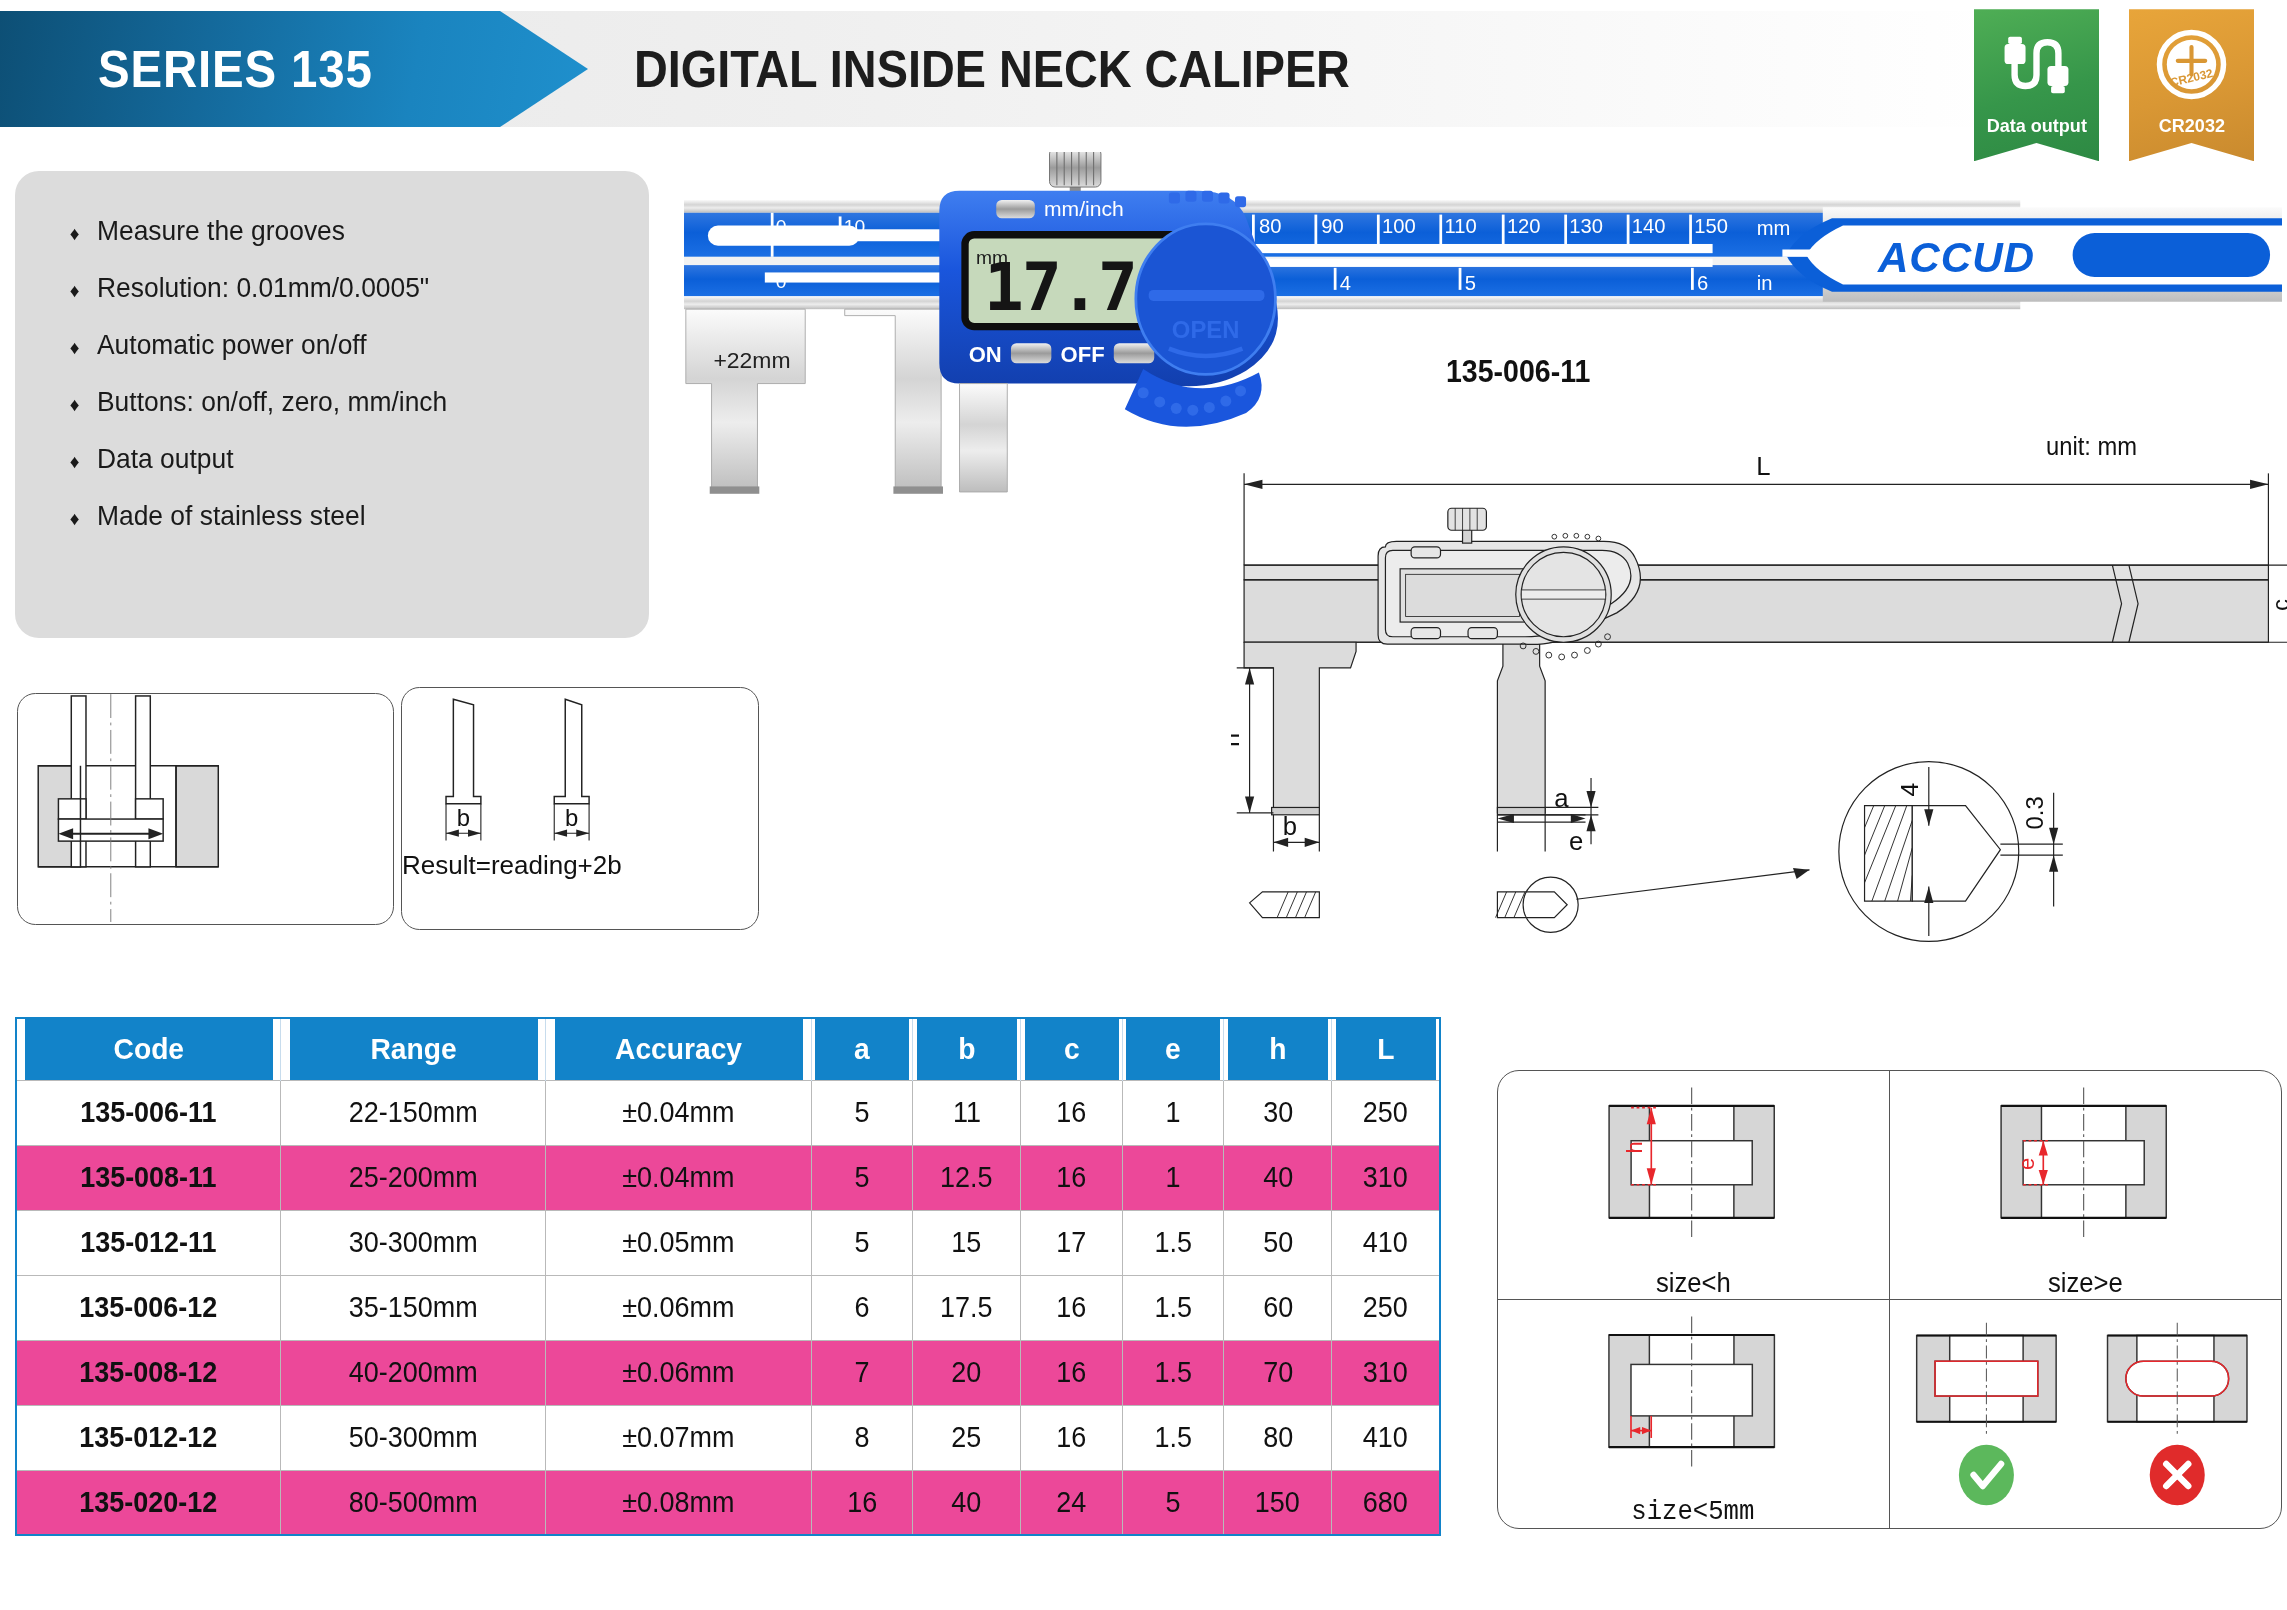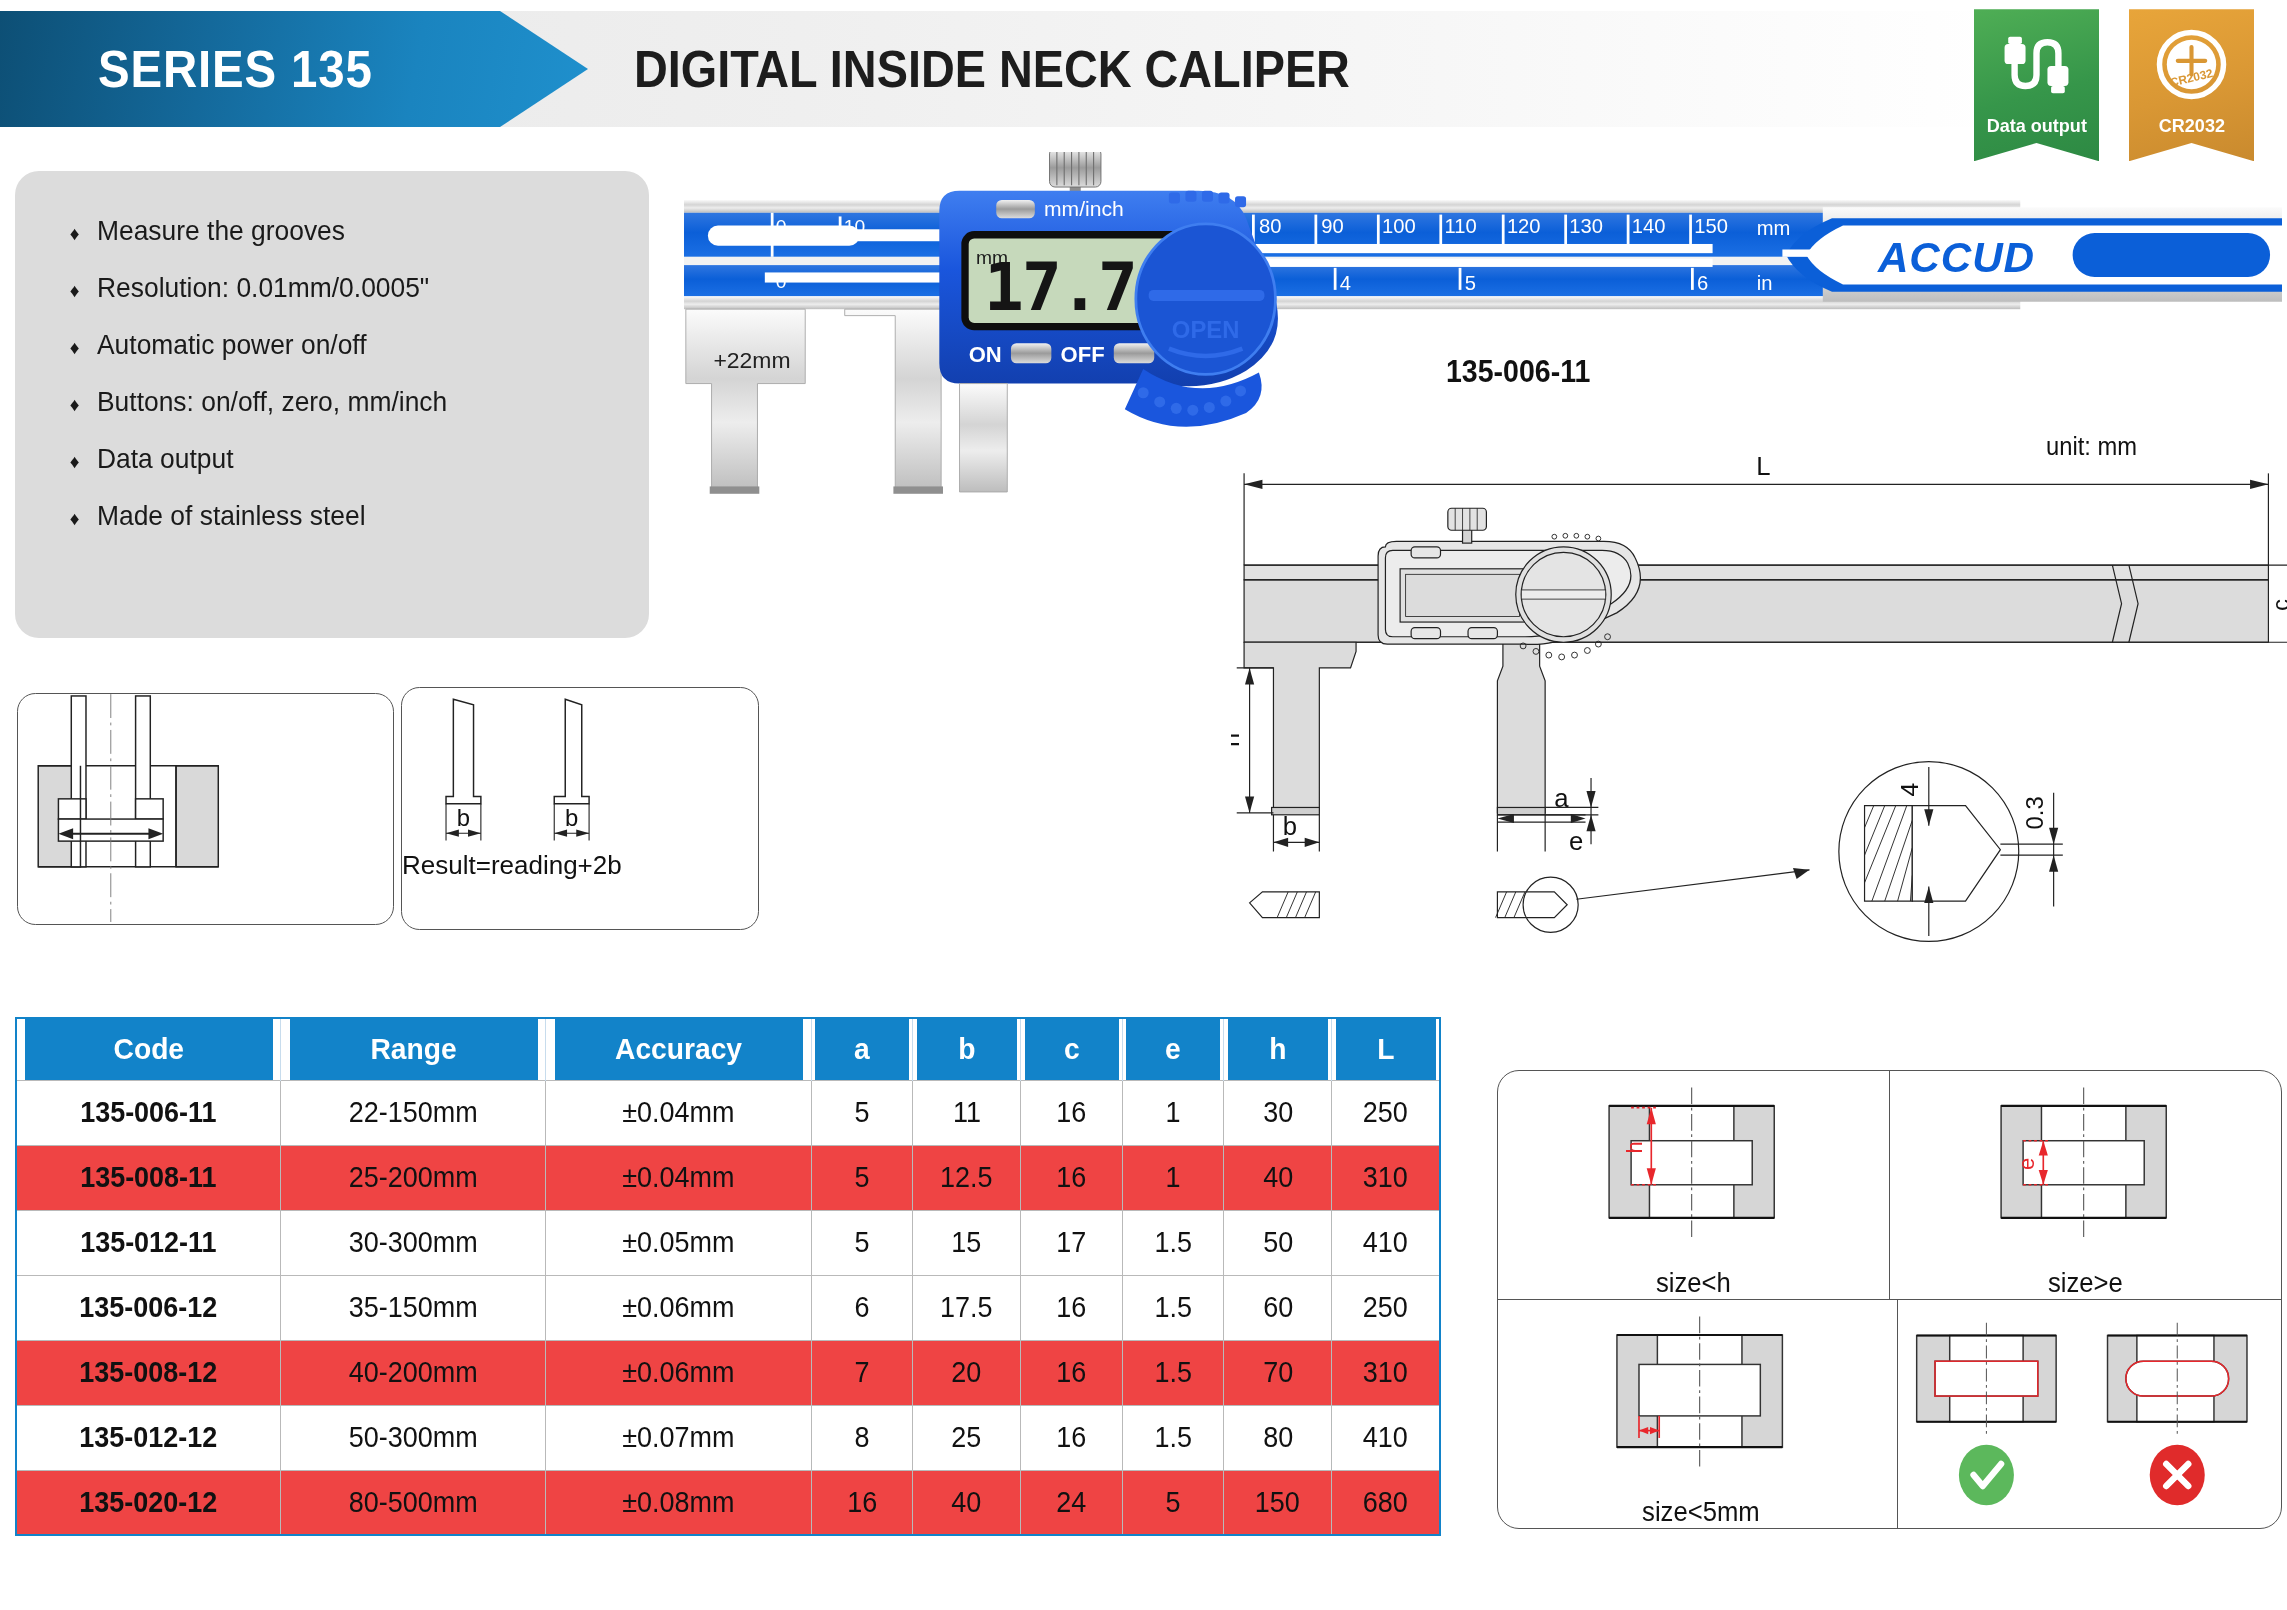--- a/index.html
+++ b/index.html
@@ -96,37 +96,37 @@
     background:#1283c9; color:#ffffff; font-size:30px; font-weight:bold;
     height:62px; border-right:1.8px solid #c7dced; text-align:center;
     transform:scaleX(0.94);
   }
   table.spec th:last-child { border-right:none; }
   table.spec td {
     font-size:29px; color:#111; height:65px; text-align:center;
     border:0.9px solid #b9b9b9; font-weight:bold;
   }
   table.spec td.nb { font-weight:normal; }
-  table.spec tr.alt td { background:#ef4444; }
+  table.spec tr.alt td { background:#ec4899; }
   table.spec tr.plain td { background:#ffffff; }
   table.spec { border:2.8px solid #1283c9; }
   .cellscale { display:inline-block; transform:scaleX(0.93); }
 
   
   .usage {
     position:absolute; left:1497px; top:1070px; width:785px; height:459px;
     border:1.8px solid #555; border-radius:22px; background:#fff; overflow:hidden;
   }
   .usage-cell {
     position:absolute; width:50%; height:50%;
     display:flex; flex-direction:column; align-items:center; justify-content:center;
   }
   .usage-cell.tl { left:0; top:0; border-right:1.8px solid #555; border-bottom:1.8px solid #555; }
   .usage-cell.tr { left:50%; top:0; border-bottom:1.8px solid #555; }
-  .usage-cell.bl { left:8px; top:50%; border-right:1.8px solid #555; }
+  .usage-cell.bl { left:0; top:50%; border-right:1.8px solid #555;font-family:Liberation Mono, monospace; }
   .usage-cell.br { left:50%; top:50%; }
   .usage-lbl { font-size:27px; color:#111; margin-top:13px; transform:scaleX(0.95); }
 </style>
 </head>
 <body>
 
 <div class="header">
   <div class="hdr-bg"></div>
   <div class="hdr-arrow">
     <span class="hdr-series">SERIES 135</span>

